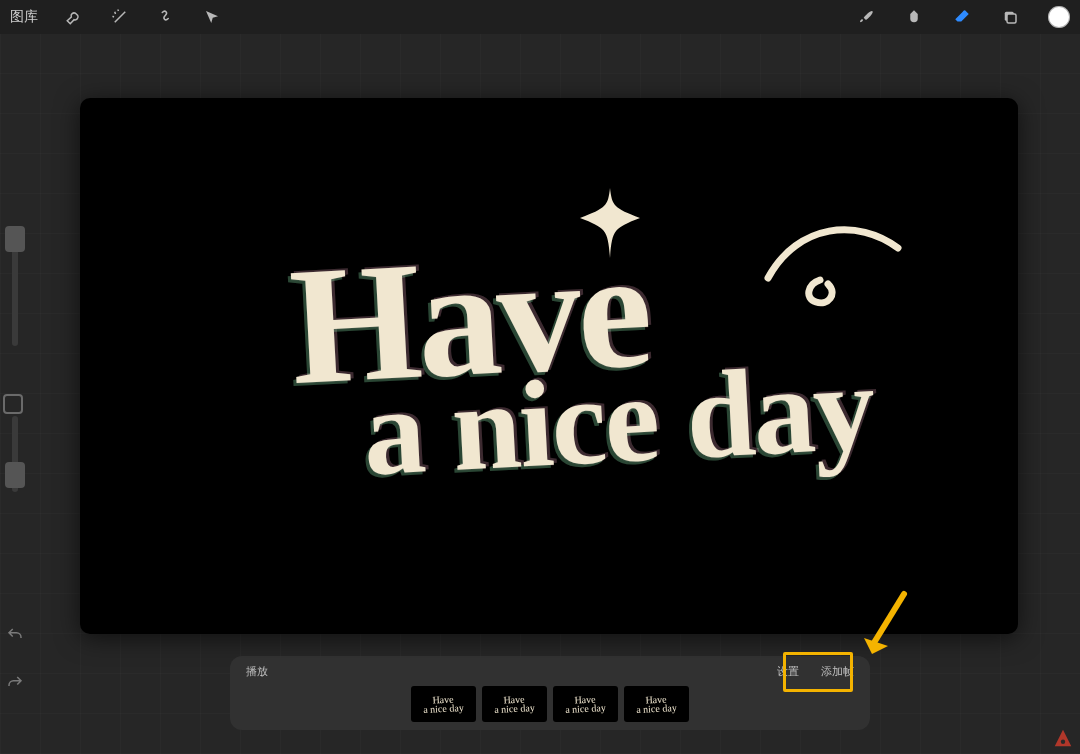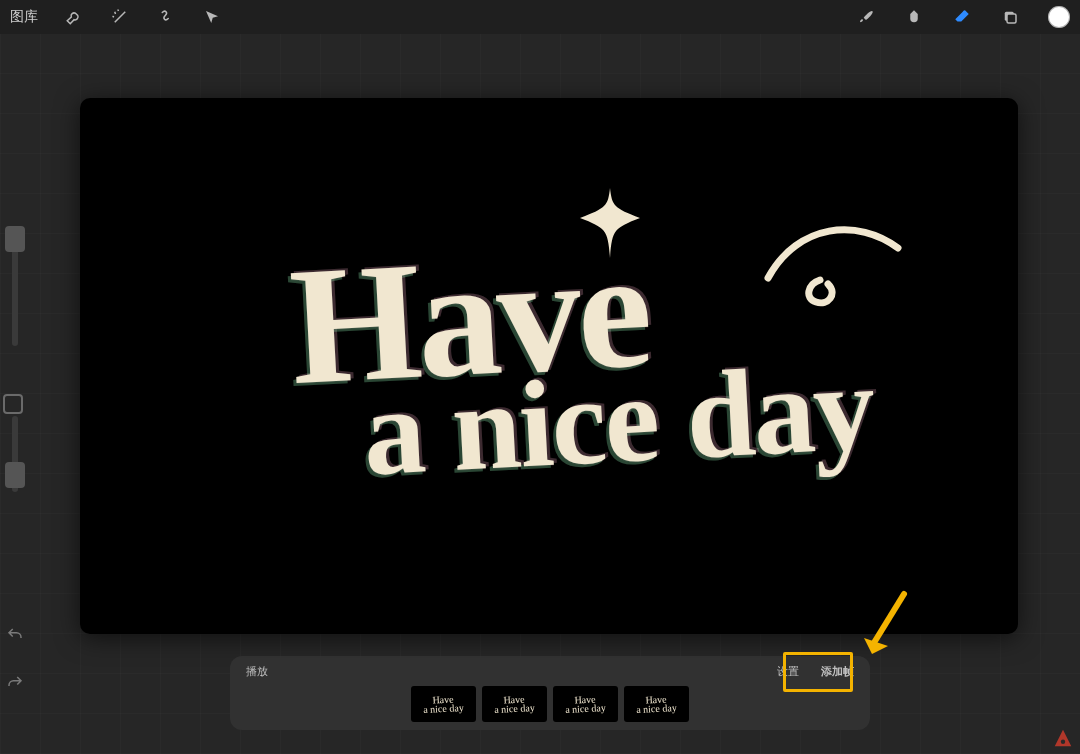--- a/index.html
+++ b/index.html
@@ -102,21 +102,21 @@
     position: absolute; left: 230px; top: 656px; width: 640px; height: 74px;
     background: rgba(50,50,50,.92); border-radius: 12px;
     z-index: 12;
   }
   .anim-header {
     display: flex; align-items: center; height: 30px; padding: 0 16px;
     font-size: 11px; color: #bfbfbf;
   }
   .anim-header .spacer { flex: 1; }
   .anim-header span { cursor: pointer; }
-  .anim-header .add-frame { margin-left: 22px; font-weight: bold; }
+  .anim-header .add-frame { margin-left: 22px; }
   .frames {
     display: flex; gap: 6px; padding: 0 0 6px 0; justify-content: center;
   }
   .frame-thumb {
     width: 65px; height: 36px; background: #000; border-radius: 3px;
     position: relative; cursor: pointer;
     display:flex; align-items:center; justify-content:center;
     overflow:hidden;
   }
   .frame-thumb .mini {

